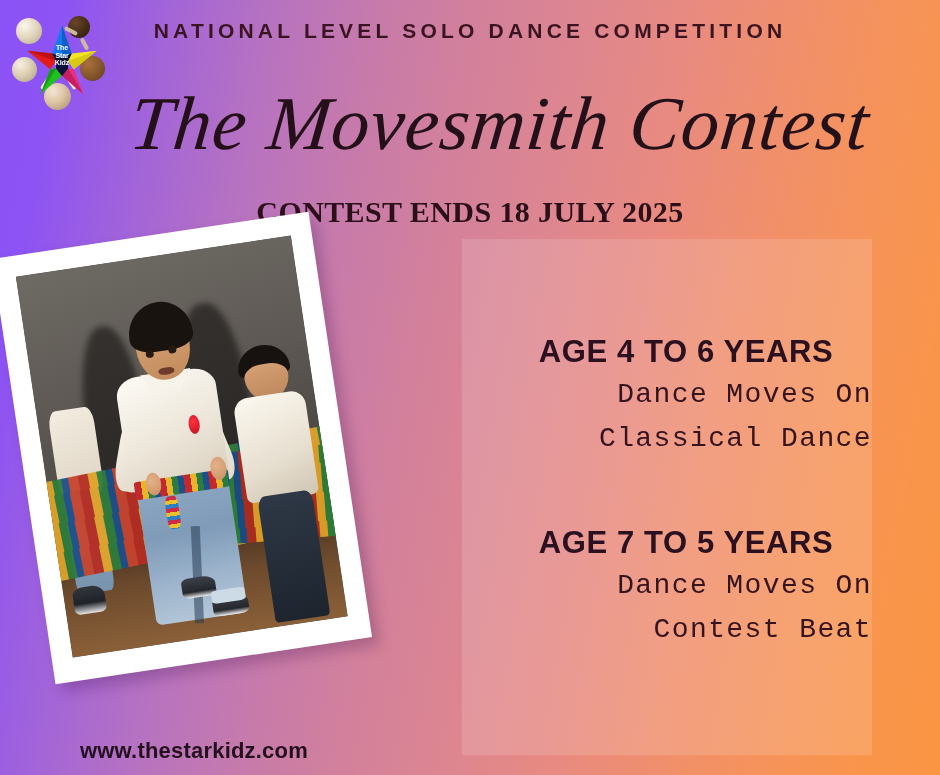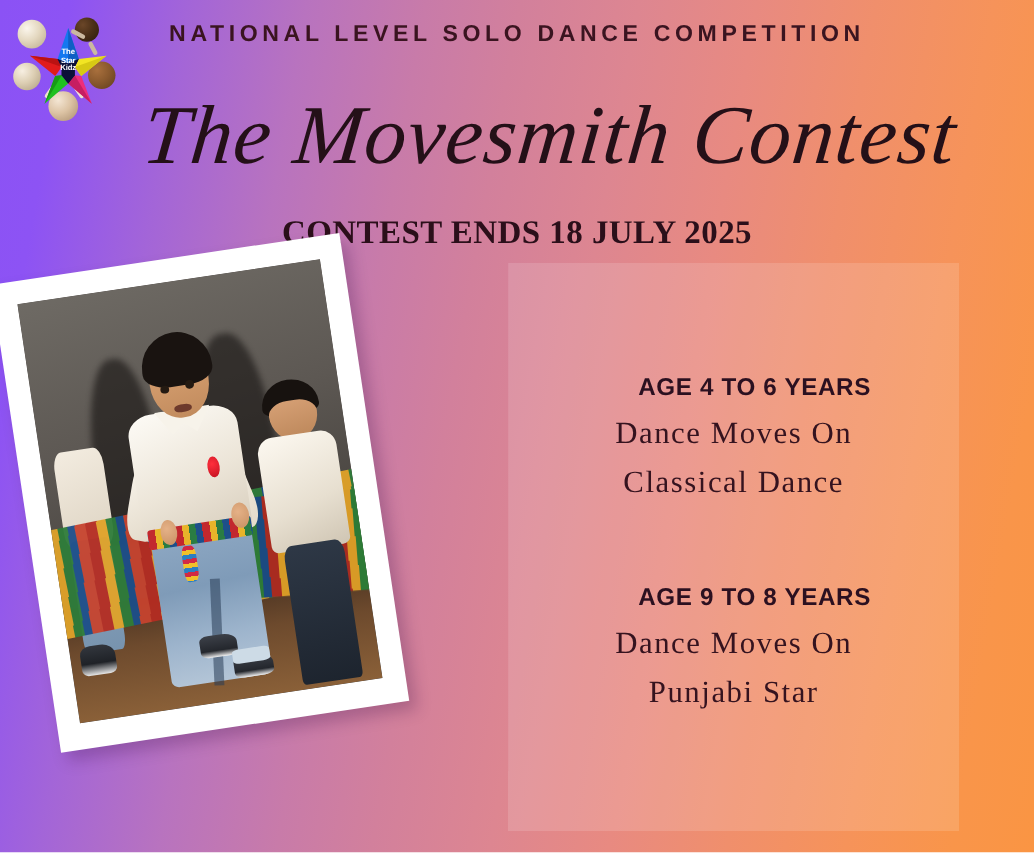--- a/index.html
+++ b/index.html
@@ -141,33 +141,34 @@
     backdrop-filter: blur(0px);
   }
 
   .age-block { position: absolute; width: 410px; text-align: center; }
   #age-block-1 { left: 0; top: 92px; }
   #age-block-2 { left: 0; top: 283px; }
 
   .age-title {
     font-family: "Liberation Sans", sans-serif;
     font-weight: bold;
-    font-size: 22px;
+    font-size: 31px;
     line-height: 42px;
     letter-spacing: 0.6px;
     color: #2b1020;
     padding-left: 38px;
   }
   .age-desc {
-    font-family: Liberation Serif, serif;
+    font-family: Liberation Mono, monospace;
     font-weight: 400;
     font-size: 28px;
     line-height: 44px;
     letter-spacing: 1.4px;
     color: #35131f;
+    text-align: right;
   }
 
   
   .photo-frame {
     position: absolute;
     left: 22px;
     top: 233px;
     width: 320px;
     height: 430px;
     background: #ffffff;
@@ -460,21 +461,22 @@
 
   <div class="right-panel">
 
     <div class="age-block" id="age-block-1">
       <div class="age-title">AGE 4 TO 6 YEARS</div>
       <div class="age-desc">Dance Moves On</div>
       <div class="age-desc">Classical Dance</div>
     </div>
 
     <div class="age-block" id="age-block-2">
-      <div class="age-title">AGE 9 TO 8 YEARS</div>
+      <div class="age-title">AGE 7 TO 5 YEARS</div>
       <div class="age-desc">Dance Moves On</div>
-      <div class="age-desc">Punjabi Star</div>
+      <div class="age-desc">Contest Beat</div>
     </div>
 
   </div>
 
+  <div class="website">www.thestarkidz.com</div>
 
 </div>
 
 </body></html>

